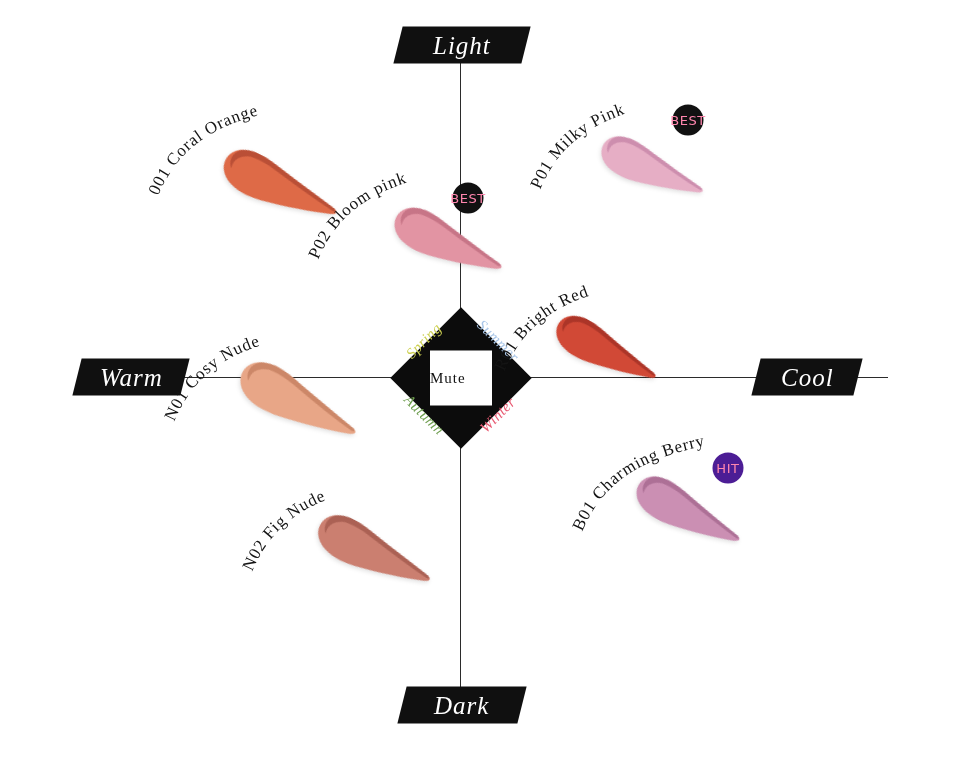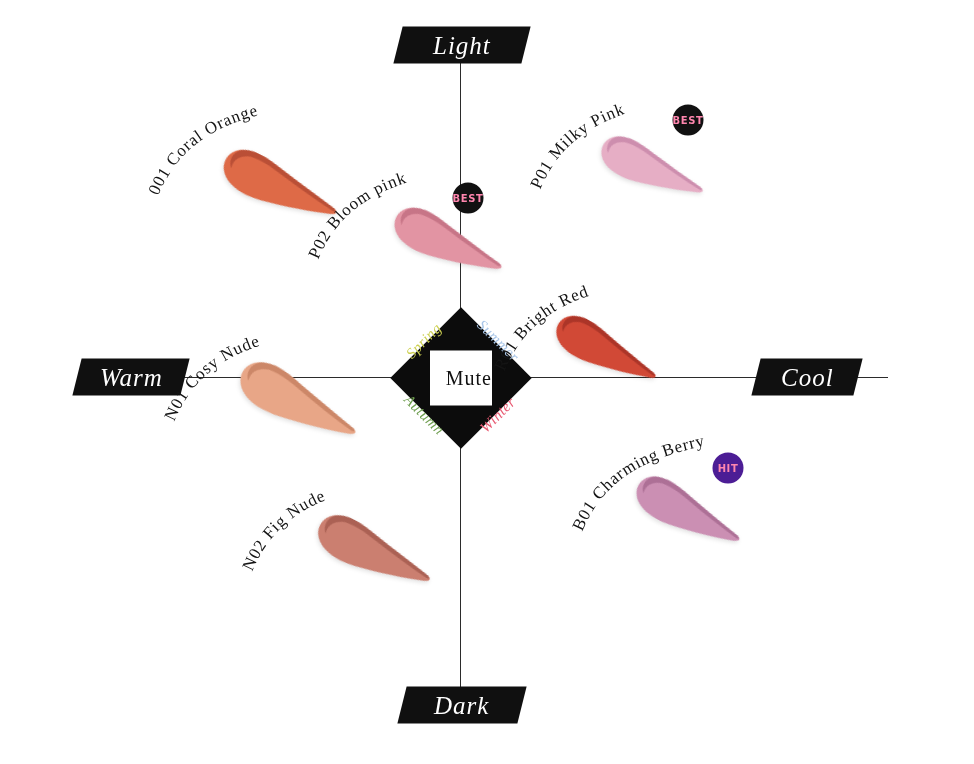--- a/index.html
+++ b/index.html
@@ -25,22 +25,22 @@
   .tag.warm{left:131px;top:377px;width:108px;height:37px;}
   .tag.cool{left:807px;top:377px;width:102px;height:37px;}
 
   
   .diamond{
     position:absolute;left:461px;top:378px;width:100px;height:100px;
     background:#0c0c0c;transform:translate(-50%,-50%) rotate(45deg);
   }
   .mutebox{
     position:absolute;left:461px;top:378px;width:62px;height:55px;background:#ffffff;
-    transform:translate(-50%,-50%);display:flex;align-items:center;justify-content:flex-end;
-    font-size:20px;letter-spacing:1px;color:#111111;
+    transform:translate(-50%,-50%);display:flex;align-items:center;justify-content:flex-start;
+    font-size:15px;letter-spacing:1px;color:#111111;
   }
   .season{
     position:absolute;left:461px;top:378px;font-style:italic;font-size:15px;
     letter-spacing:.5px;white-space:nowrap;line-height:1;
   }
   .season.spring{transform:translate(-50%,-50%) translate(-37px,-37px) rotate(-45deg);}
   .season.summer{transform:translate(-50%,-50%) translate(37px,-37px) rotate(45deg);}
   .season.autumn{transform:translate(-50%,-50%) translate(-37px,37px) rotate(45deg);}
   .season.winter{transform:translate(-50%,-50%) translate(37px,37px) rotate(-45deg);}
 
@@ -50,21 +50,21 @@
     position:absolute;left:0;top:0;overflow:visible;
     filter:drop-shadow(0 2px 2px rgba(0,0,0,.12));
   }
   .p-label-svg{position:absolute;left:0;top:0;overflow:visible;}
   .p-label-svg .label-text{
     font-family:"Liberation Serif", serif;font-size:17px;fill:#141414;letter-spacing:.8px;
   }
   .p-badge{
     position:absolute;width:31px;height:31px;border-radius:50%;
     display:flex;align-items:center;justify-content:center;
-    font-family:"DejaVu Sans", sans-serif;font-size:10px;font-weight:bold;letter-spacing:.6px;text-align:center;
+    font-family:"DejaVu Sans", sans-serif;font-size:13px;font-weight:normal;letter-spacing:.6px;text-align:center;
   }
 </style>
 </head>
 <body>
 
 <div class="stage">
 
   <div class="vline"></div>
   <div class="hline"></div>
 

